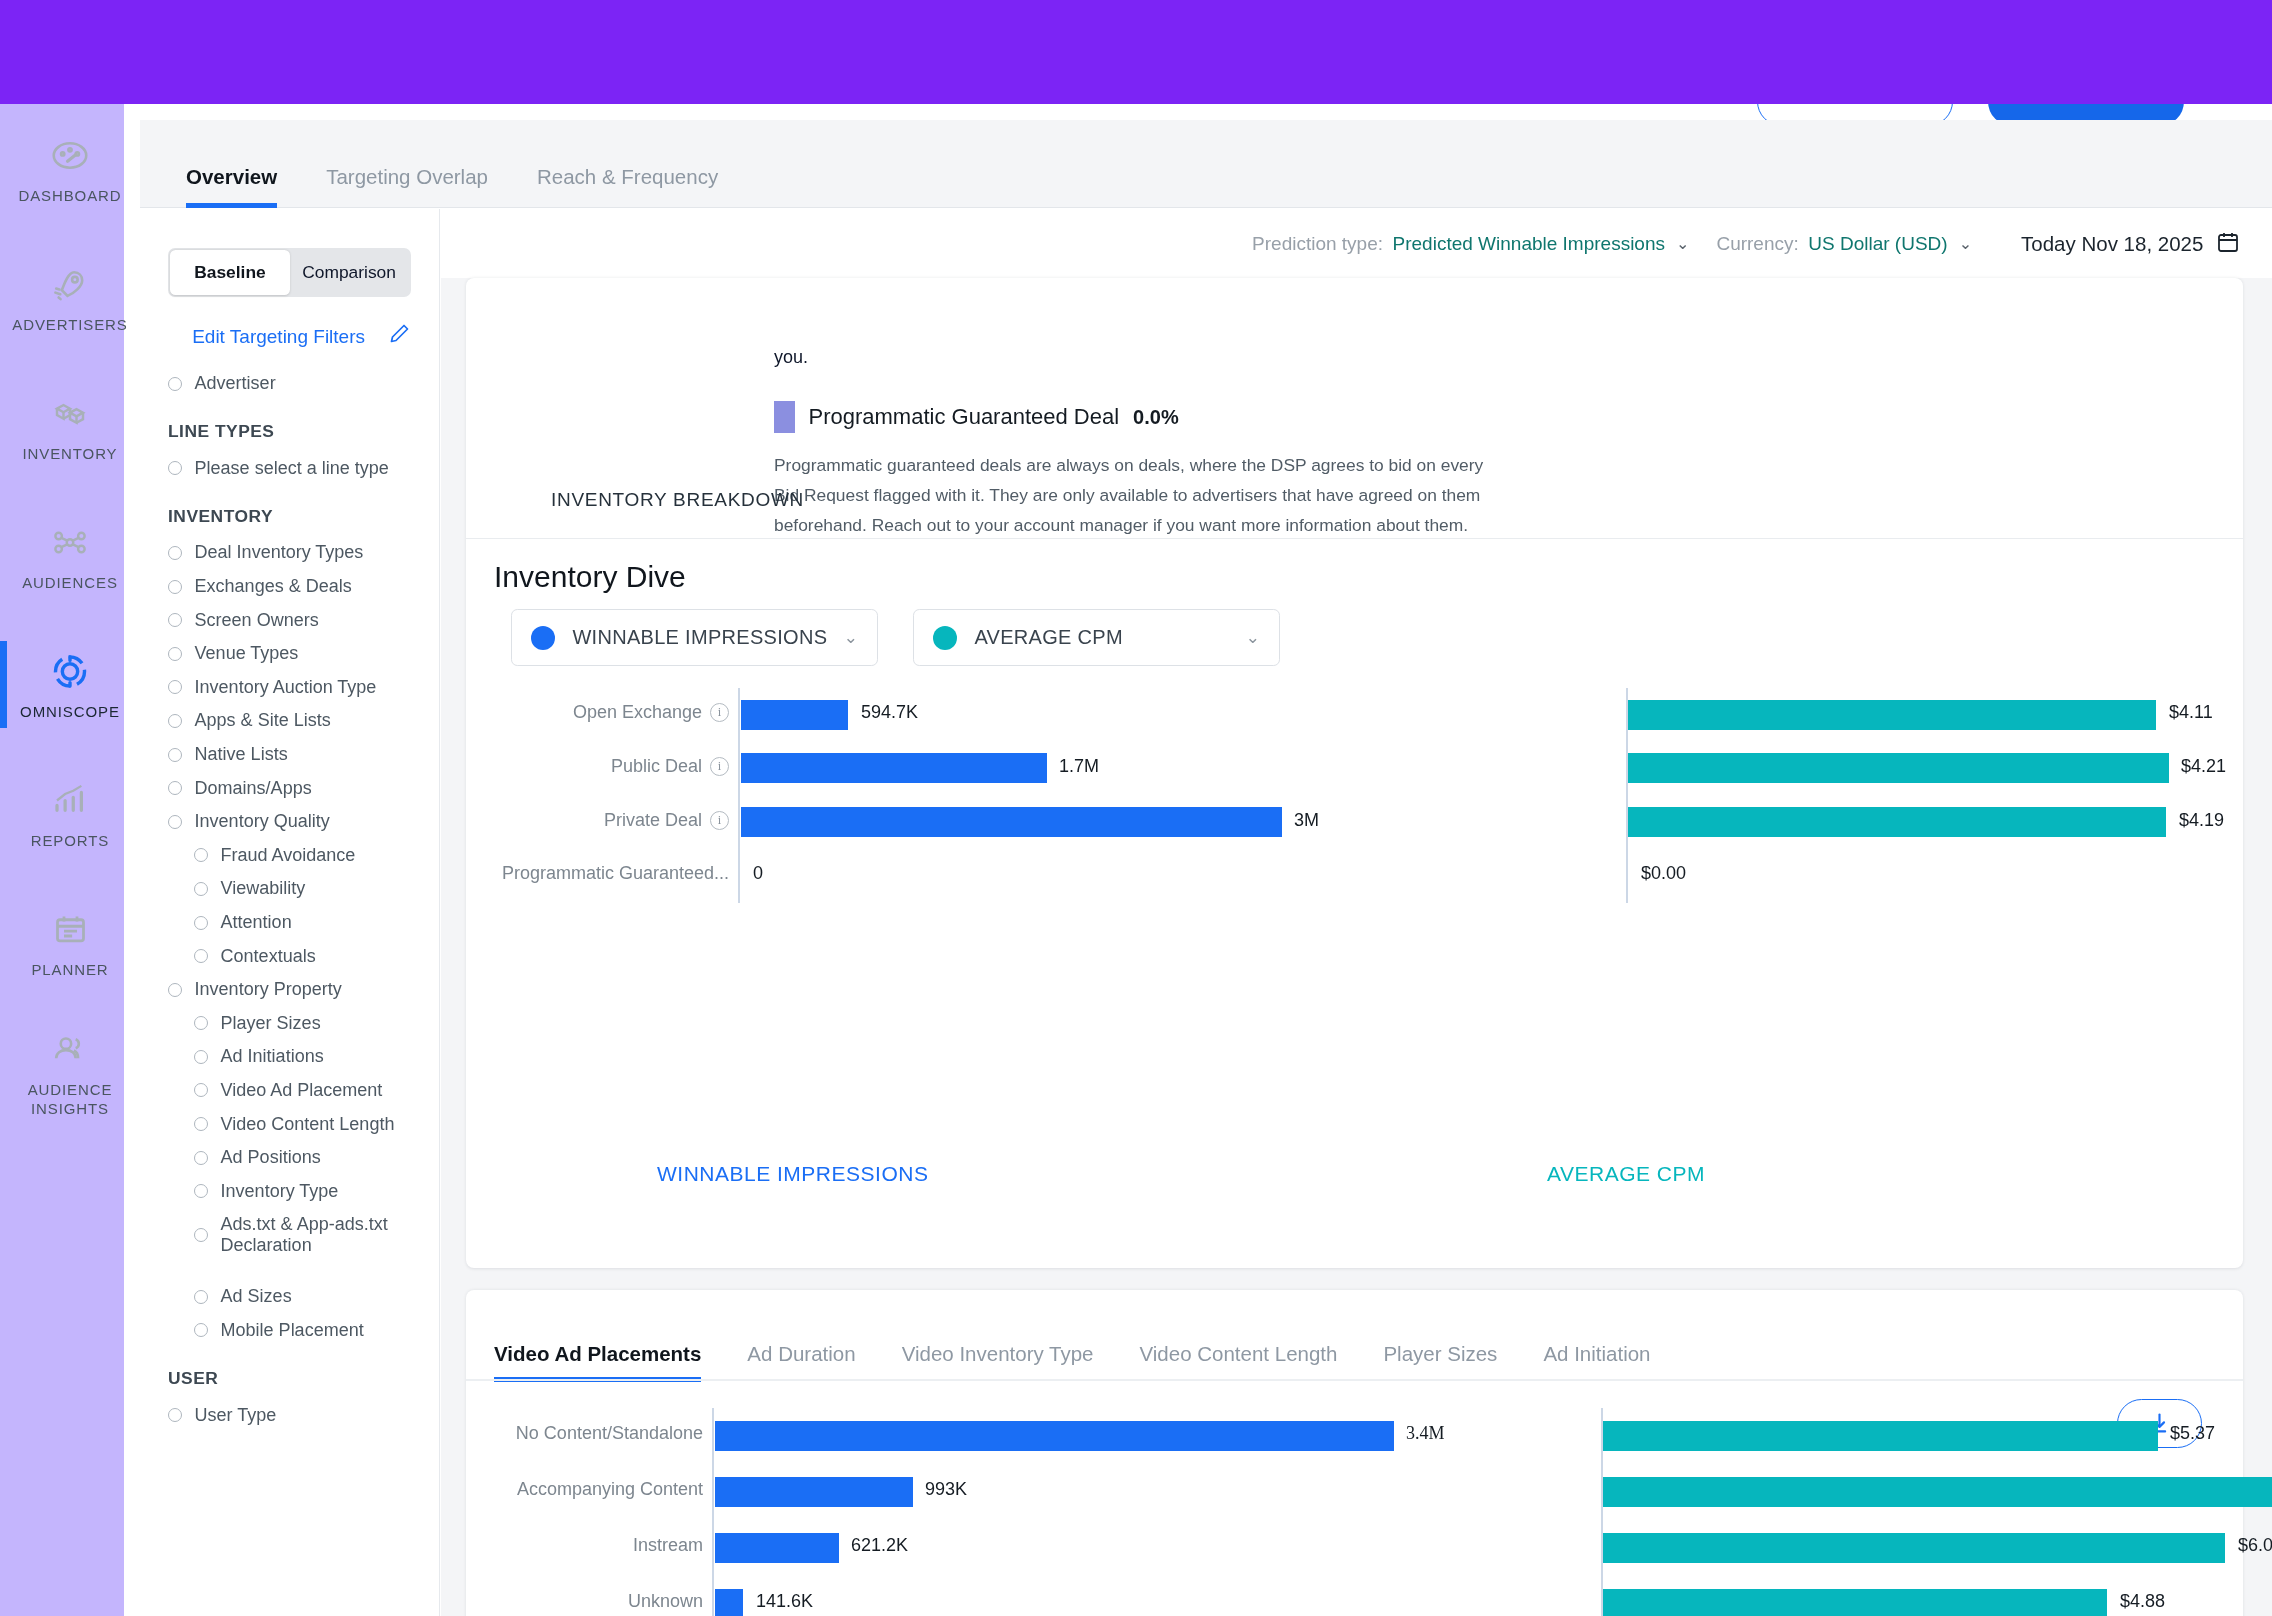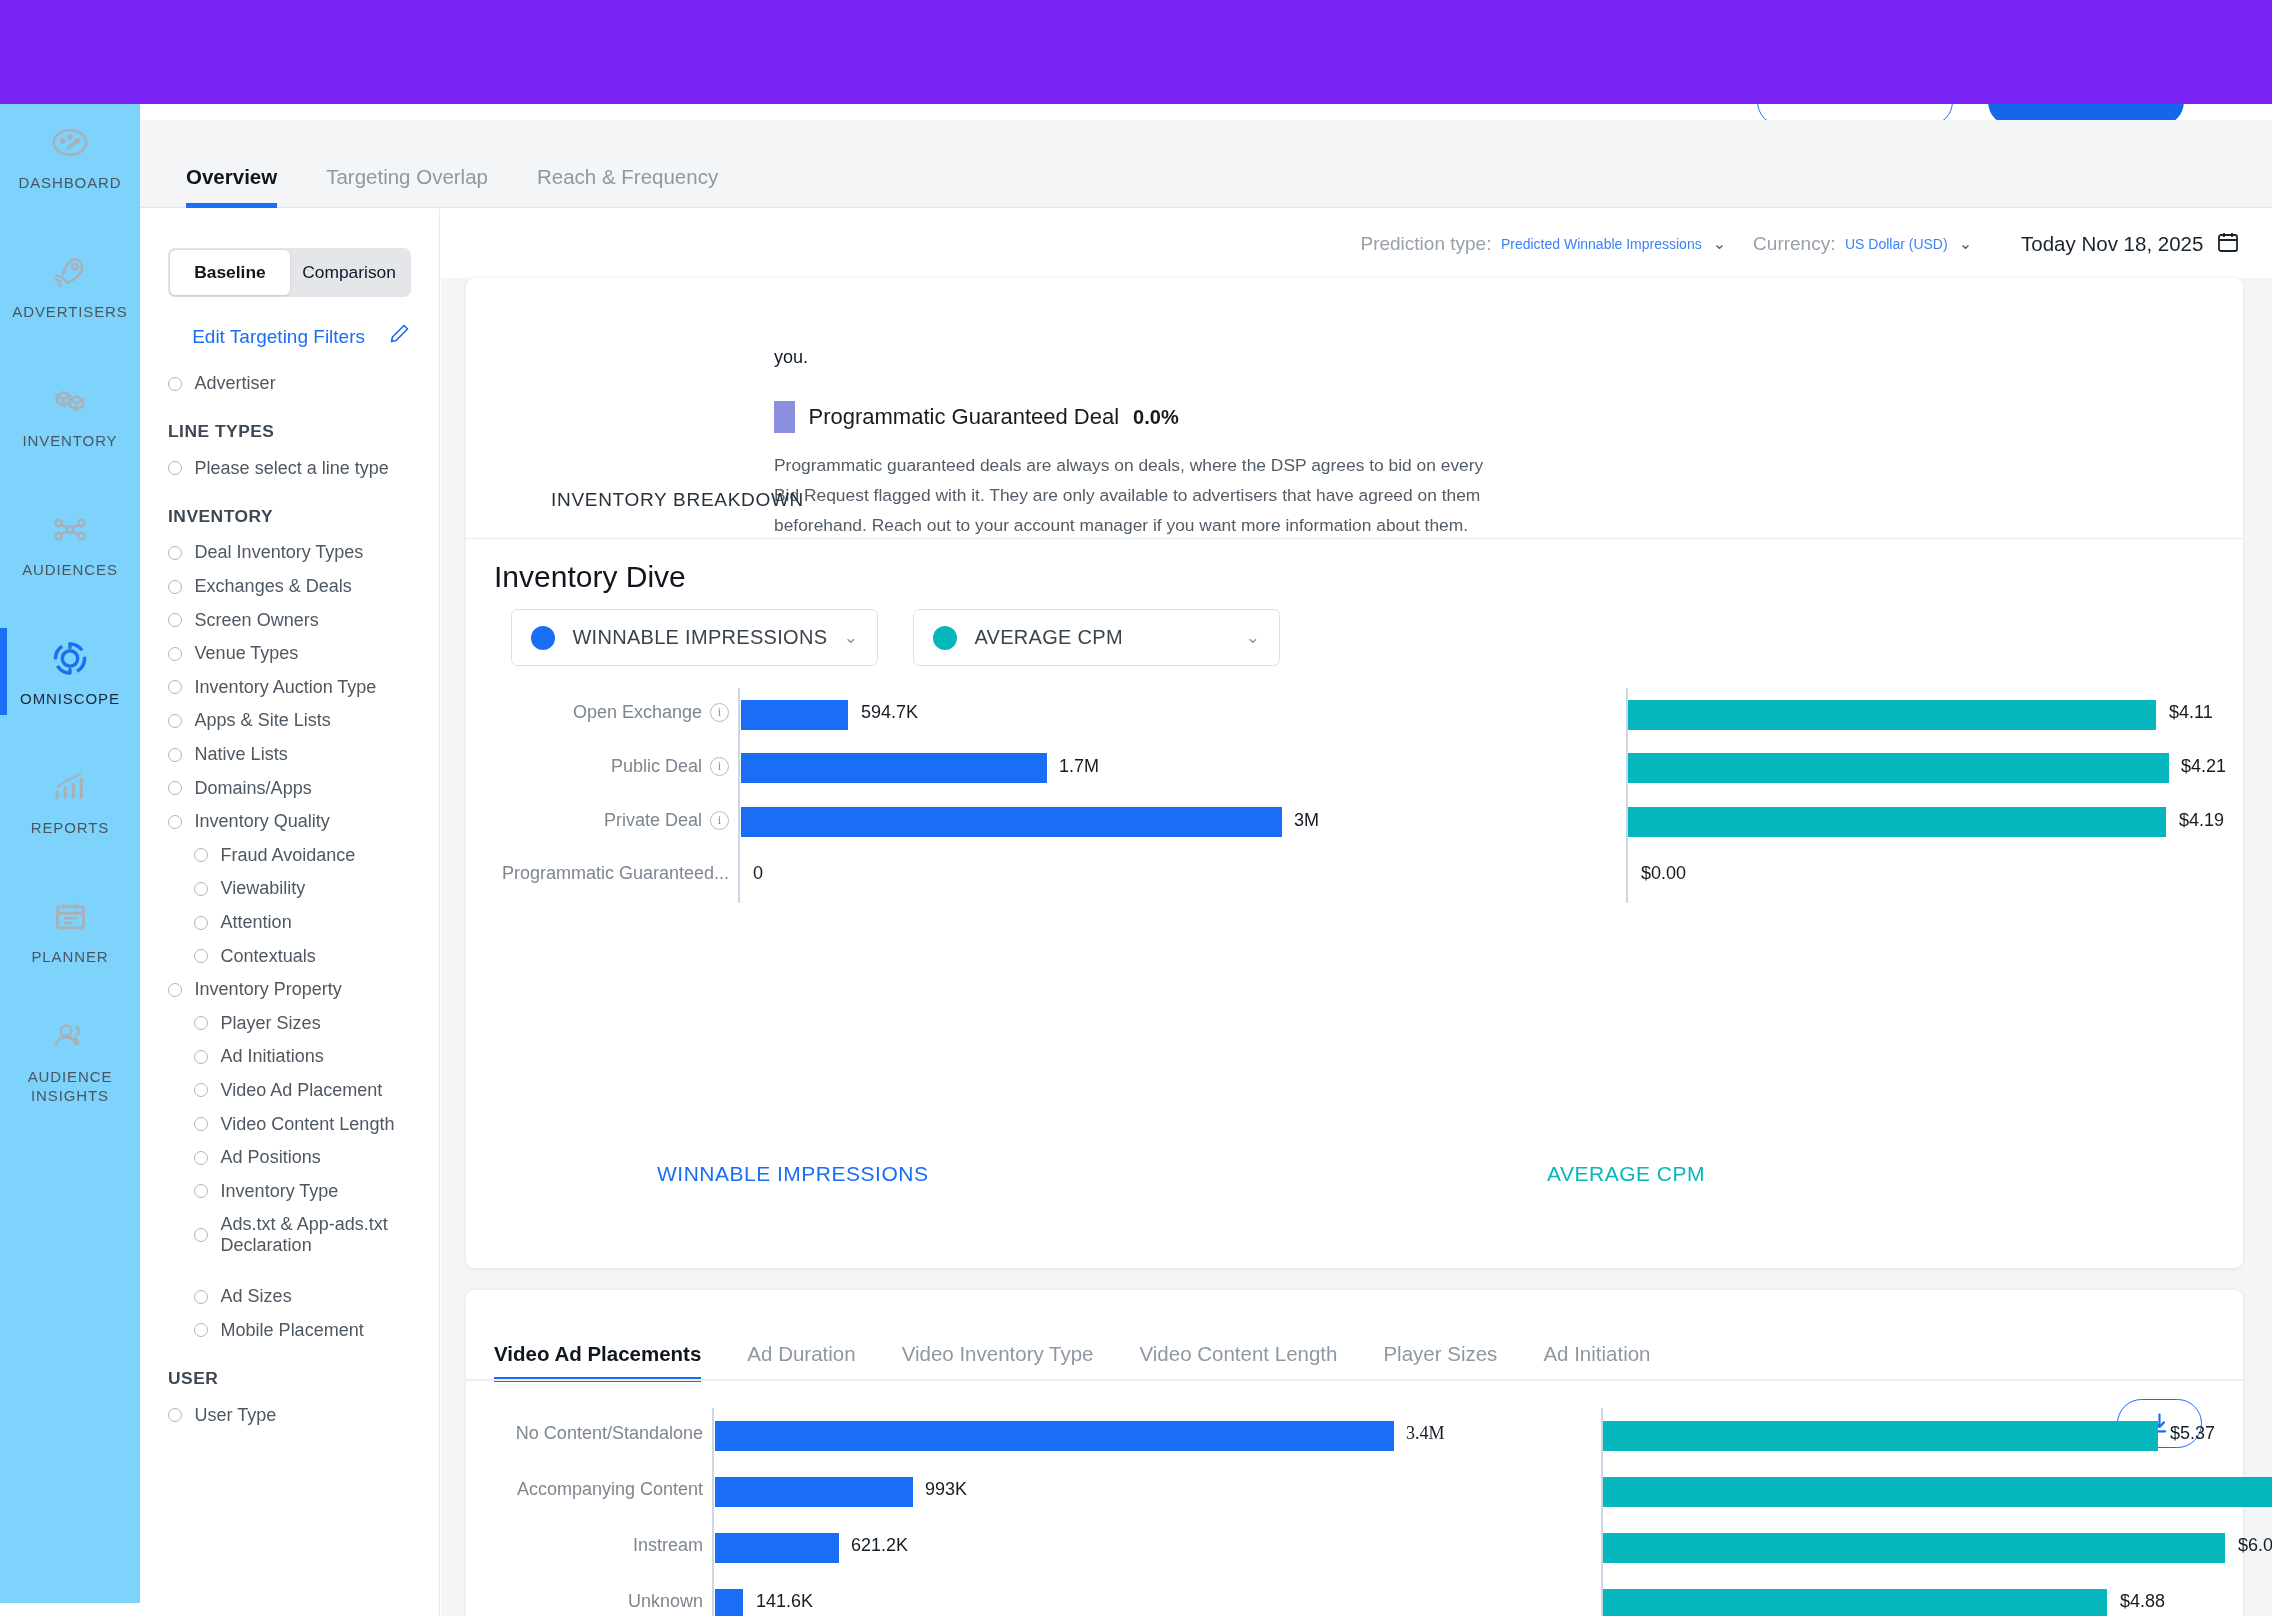--- a/index.html
+++ b/index.html
@@ -12,22 +12,22 @@
   #app { position: relative; width: 2273px; height: 1616px; background:#fff; }
 
   
   .purple-banner {
     position: absolute; left: 0; top: 0; width: 2273px; height: 104px;
     background: #7c24f5; z-index: 60;
   }
 
   
   .rail {
-    position: absolute; left: 0; top: 91px; width: 140px; height: 1512px;
-    background: #7dd3fc; z-index: 20;
+    position: absolute; left: 0; top: 104px; width: 124px; height: 1512px;
+    background: #c4b5fd; z-index: 20;
   }
   .rail-item {
     position: relative; width: 140px; height: 129px;
     display: flex; flex-direction: column; align-items: center; justify-content: center;
     gap: 8px;
     cursor: pointer;
   }
   .rail-icon { width: 49px; height: 46px; display:flex; align-items:center; justify-content:center; }
   .rail-label {
     font-size: 15px; letter-spacing: 0.9px; color: #4a5560; text-align: center;
@@ -114,21 +114,21 @@
   .content {
     position: absolute; left: 301px; top: 105px; width: 1831px; height: 1407px;
     background: #f4f5f7; overflow: hidden;
   }
   .content-topbar {
     position: absolute; left: 0; top: 0; width: 1831px; height: 69px;
     background: #fff; display: flex; align-items: center; justify-content: flex-end;
     padding-right: 32px; gap: 0;
   }
   .ctl-label { font-size: 19px; color: #98a0a9; margin-right: 9.5px; }
-  .ctl-value { font-size: 14px; color: #3b82f6; }
+  .ctl-value { font-size: 19px; color: #0f766e; }
   .ctl-group { display:flex; align-items:center; margin-left: 27px; cursor: pointer; }
   .chev { margin-left: 11px; color:#5b646d; font-size: 16px; }
   .date-group { display:flex; align-items:center; margin-left: 49px; cursor:pointer; }
   .date-txt { font-size: 20.5px; color:#1b242d; }
   .cal-ico { margin-left: 12.6px; }
 
   
   .card {
     position: absolute; background: #fff; border-radius: 8px;
     box-shadow: 0 0.8px 3.2px rgba(20,30,45,.10);

